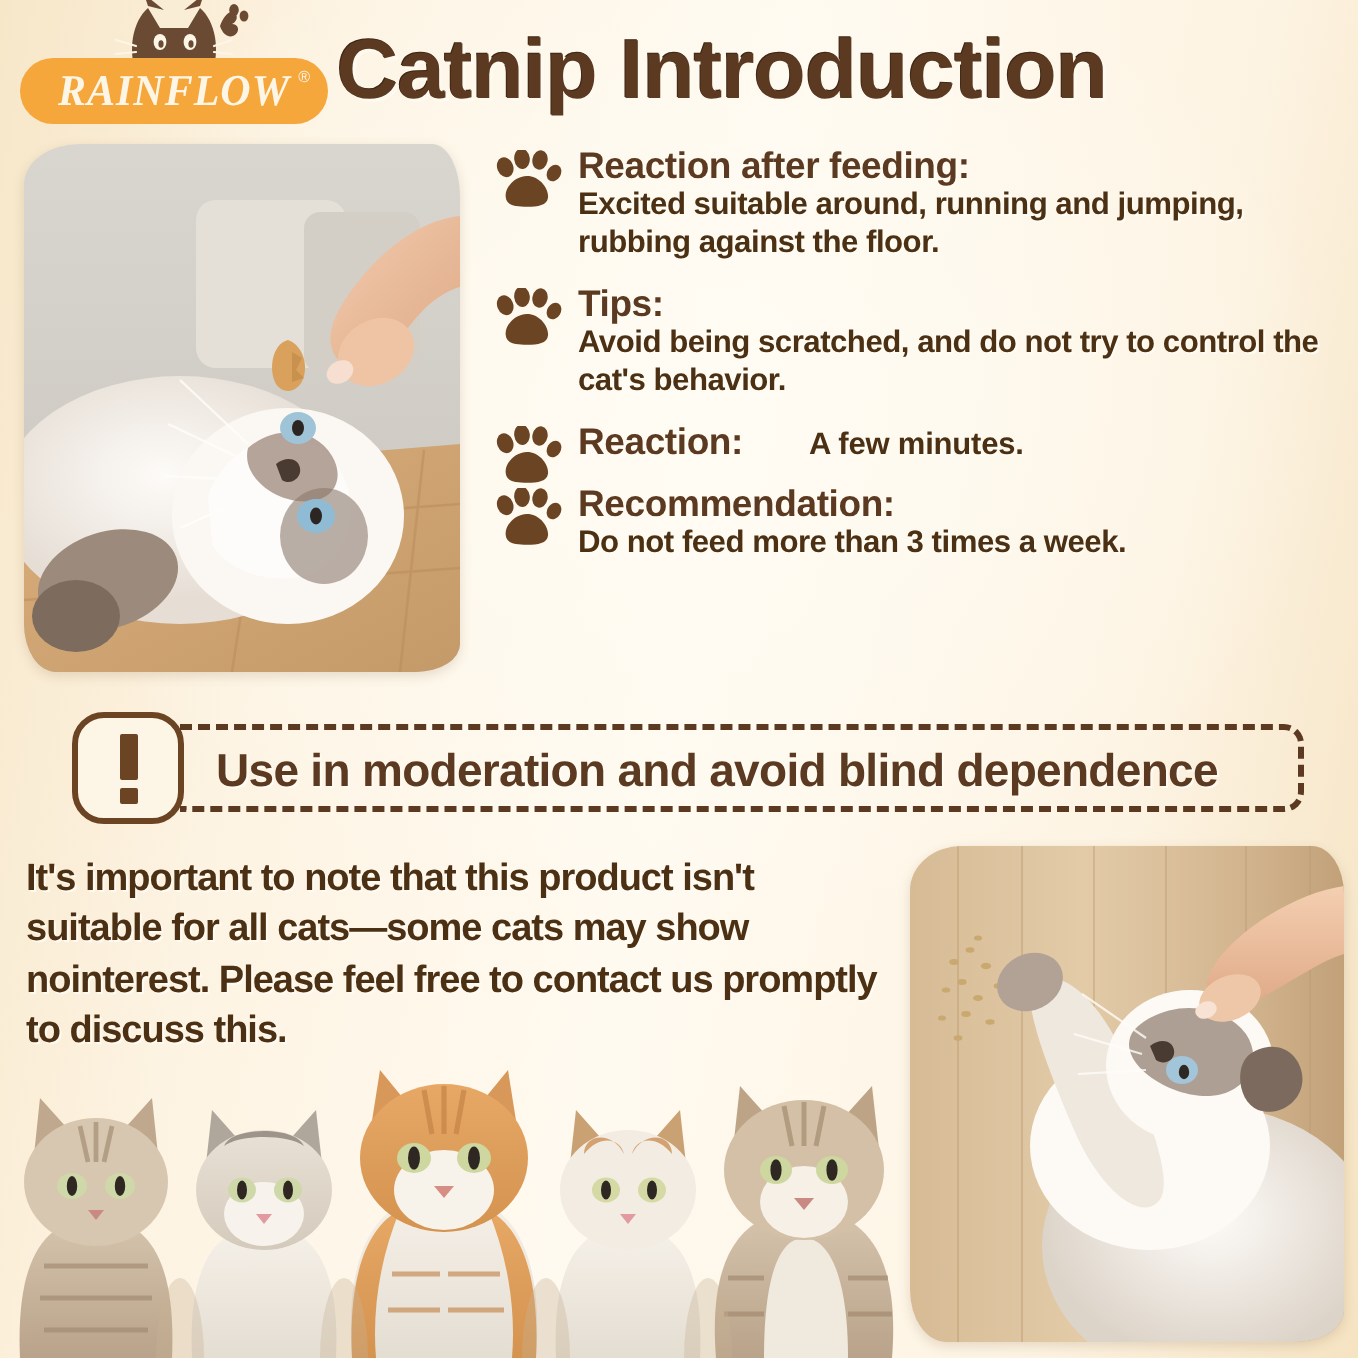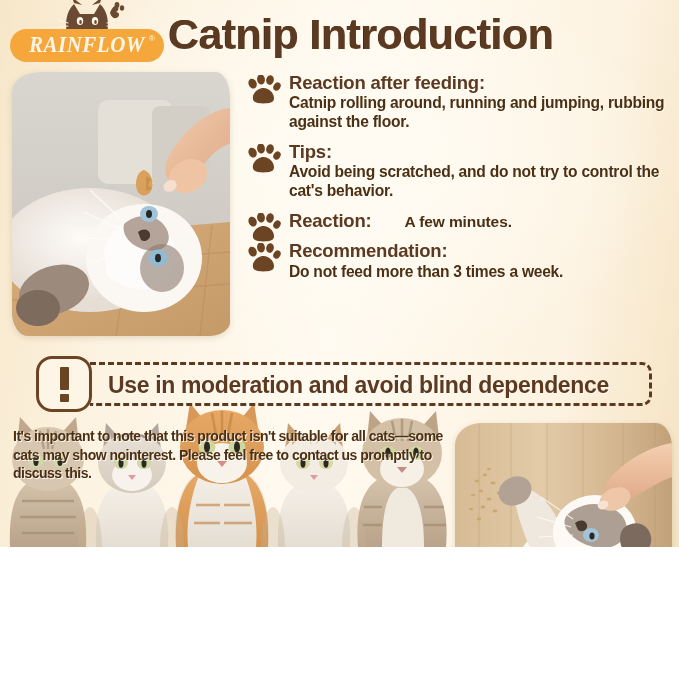--- a/index.html
+++ b/index.html
@@ -5,21 +5,21 @@
   * { box-sizing: border-box; margin: 0; padding: 0; }
 
   html, body {
     width: 679px; height: 679px;
     overflow: hidden;
     font-family: "Liberation Sans", sans-serif;
   }
 
   #page {
     position: relative;
-    width: 679px; height: 547px;
+    width: 679px; height: 679px;
     background: #fbf0db;
     overflow: hidden;
   }
 
   
   .bg-paws { position: absolute; inset: 0; z-index: 0; pointer-events: none; }
   .bg-glow {
     position: absolute; inset: 0; z-index: 1; pointer-events: none;
     background:
       radial-gradient(ellipse 70% 55% at 50% 30%, rgba(255,252,244,.85), rgba(255,252,244,0) 70%),
@@ -126,21 +126,21 @@
   .banner-text {
     position: absolute; left: 72px; top: 16px;
     font-size: 23px; font-weight: 700; color: #5c3a21;
     letter-spacing: -.35px; white-space: nowrap;
     text-shadow: 1px 1px 0 rgba(255,252,244,.9);
   }
 
   
   .note {
     position: absolute; left: 13px; top: 427px; width: 432px; z-index: 6;
-    font-size: 14px; font-weight: 700; color: #4c3014;
+    font-size: 19px; font-weight: 700; color: #4c3014;
     line-height: 1.33; letter-spacing: -.5px;
     text-shadow: 1px 1px 0 rgba(255,252,244,.85);
   }
 
   
   .cat-row {
     position: absolute; left: 0; bottom: 0; width: 460px; height: 150px; z-index: 4;
   }
   .cat-row svg { display: block; width: 100%; height: 100%; }
 </style>
@@ -293,21 +293,21 @@
       <svg class="paw-icon" viewBox="0 0 34 31">
         <g fill="#6b4423">
           <path d="M16.5 13 c6 0 11 6 10.5 10.8 c-.4 4-5 4.6-10.5 4.6 c-5.5 0-10.3-.7-10.6-4.6 C5 19 10.5 13 16.5 13z"></path>
           <ellipse cx="5.6" cy="8.6" rx="4" ry="5.1" transform="rotate(-22 5.6 8.6)"></ellipse>
           <ellipse cx="14" cy="4.4" rx="3.9" ry="5.1" transform="rotate(-7 14 4.4)"></ellipse>
           <ellipse cx="23" cy="5" rx="3.8" ry="4.9" transform="rotate(12 23 5)"></ellipse>
           <ellipse cx="30" cy="11.5" rx="3.4" ry="4.4" transform="rotate(30 30 11.5)"></ellipse>
         </g>
       </svg>
       <div class="b-head">Reaction after feeding:</div>
-      <div class="b-body">Catnip rolling around, running and jumping, rubbing against the floor.</div>
+      <div class="b-body">Excited suitable around, running and jumping, rubbing against the floor.</div>
     </div>
 
     <div class="bullet">
       <svg class="paw-icon" viewBox="0 0 34 31">
         <g fill="#6b4423">
           <path d="M16.5 13 c6 0 11 6 10.5 10.8 c-.4 4-5 4.6-10.5 4.6 c-5.5 0-10.3-.7-10.6-4.6 C5 19 10.5 13 16.5 13z"></path>
           <ellipse cx="5.6" cy="8.6" rx="4" ry="5.1" transform="rotate(-22 5.6 8.6)"></ellipse>
           <ellipse cx="14" cy="4.4" rx="3.9" ry="5.1" transform="rotate(-7 14 4.4)"></ellipse>
           <ellipse cx="23" cy="5" rx="3.8" ry="4.9" transform="rotate(12 23 5)"></ellipse>
           <ellipse cx="30" cy="11.5" rx="3.4" ry="4.4" transform="rotate(30 30 11.5)"></ellipse>

